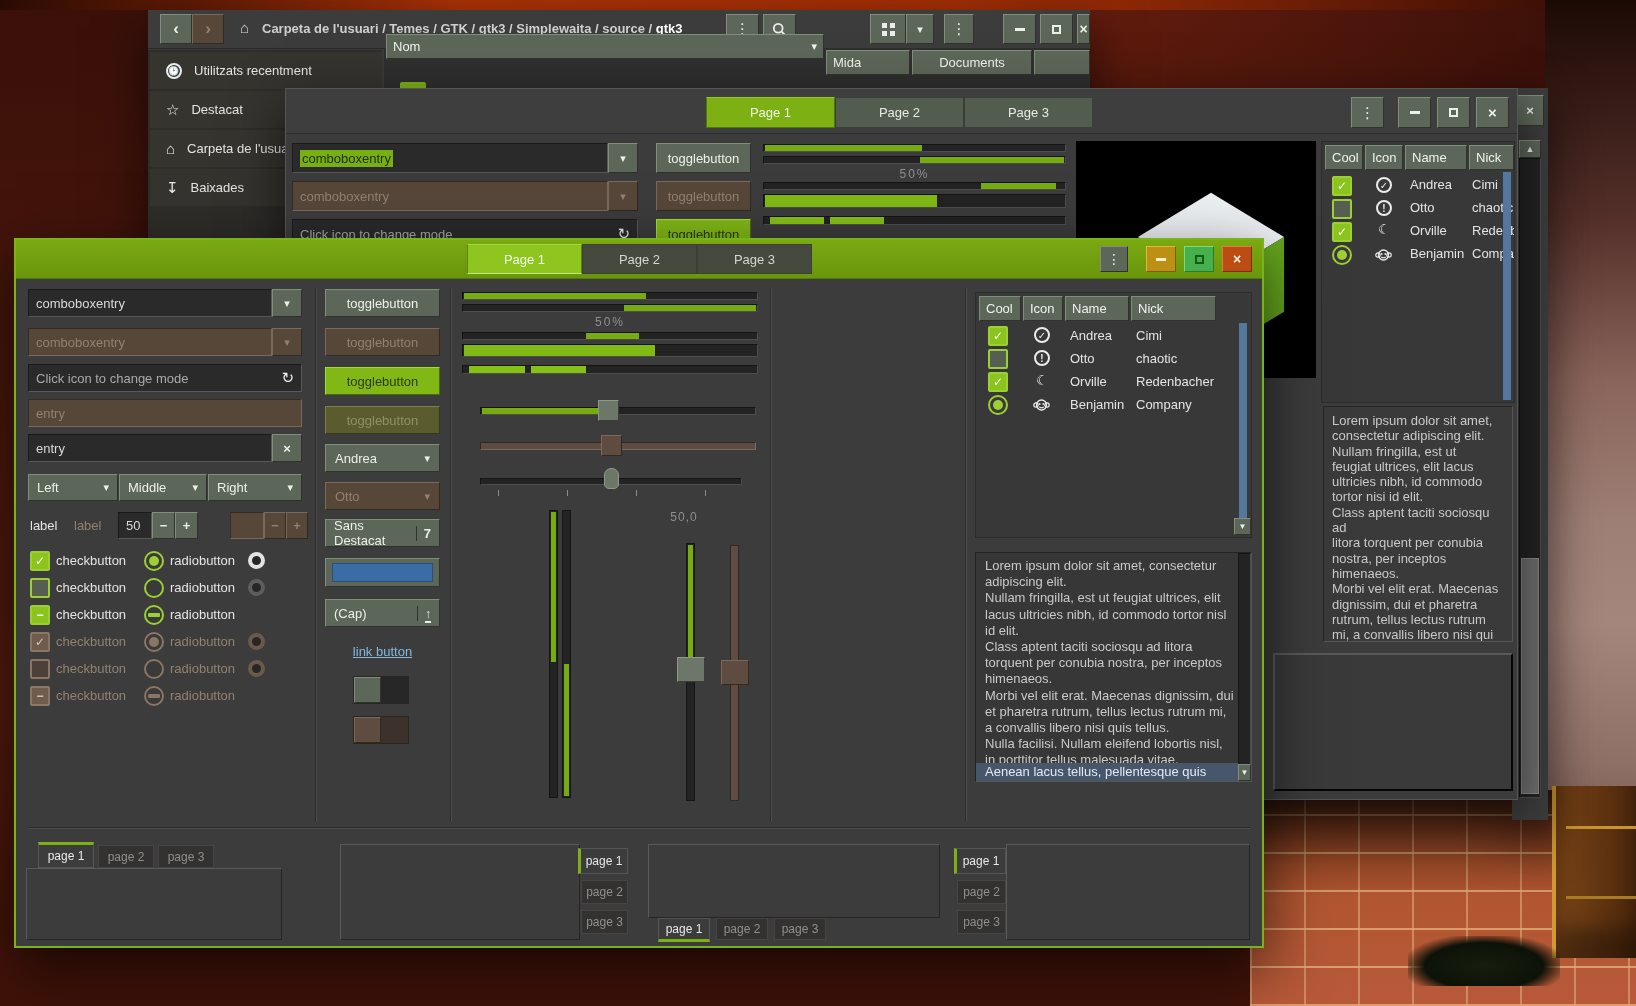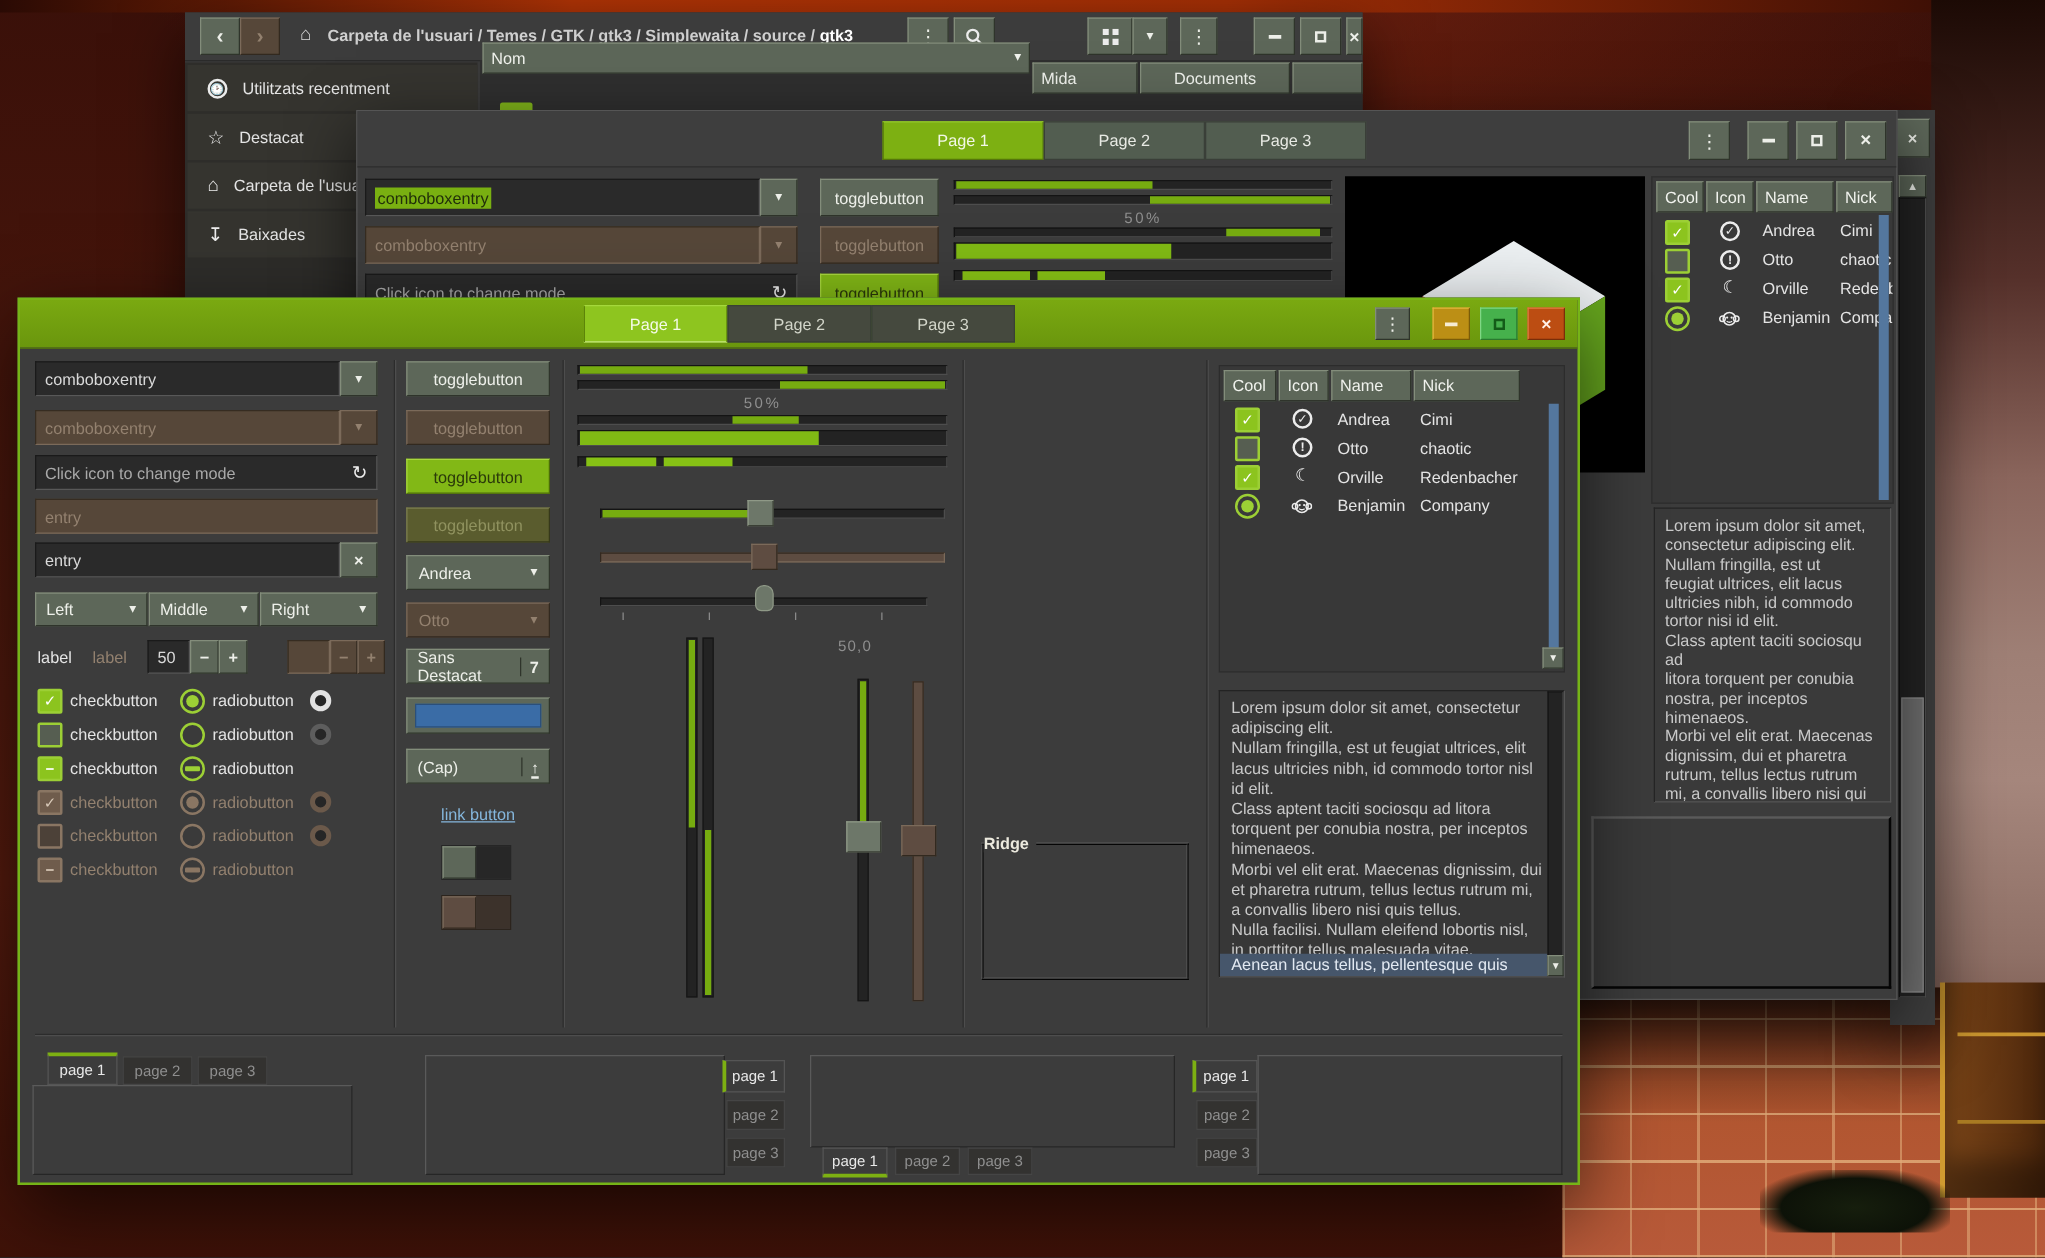--- a/index.html
+++ b/index.html
@@ -545,23 +545,20 @@
       <div style="position:absolute;left:1px;right:1px;top:153px;bottom:1px;background:#76ac10"></div>
       </div>
 
     <div class="abs" style="left:670px;top:303px;width:9px;height:258px;background: #232323;border:1px solid #161616;box-sizing:border-box">
       <div style="position:absolute;left:1px;right:1px;top:1px;height:114px;background:#76ac10"></div>
       </div>
     <div class="abs" style="left:661px;top:417px;width:28px;height:25px;background:#6d7769;border:1px solid;border-color:#8f9987 #3a3f35 #3a3f35 #8f9987;box-sizing:border-box"></div>
     <div class="abs" style="left:714px;top:305px;width:9px;height:256px;background:#5d4c41;border:1px solid #33281f;box-sizing:border-box"></div>
     <div class="abs" style="left:705px;top:420px;width:28px;height:25px;background:#5e4c41;border:1px solid;border-color:#7b6a5a #32291f #32291f #7b6a5a;box-sizing:border-box"></div>
 
-    <div class="frame f-ridge" style="left:769px;top:434px;width:166px;height:110px">
-      <span class="flabel">Ridge</span>
-      </div>
 
     <div class="abs" style="left:959px;top:52px;width:277px;height:246px;background:#383838;border:1px solid #2c2c2c;overflow:hidden;box-sizing:border-box">
       <div class="thc" style="left:3px;top:3px;width:42px">
           <span>Cool</span>
         </div>
       <div class="thc" style="left:47px;top:3px;width:40px">
           <span>Icon</span>
         </div>
       <div class="thc" style="left:89px;top:3px;width:64px">
           <span>Name</span>

